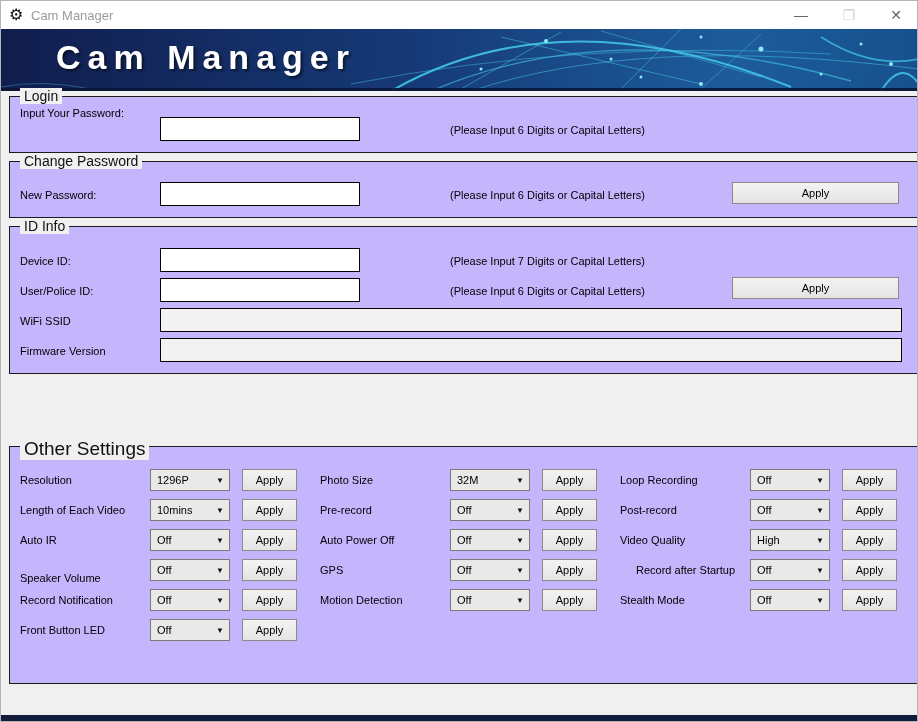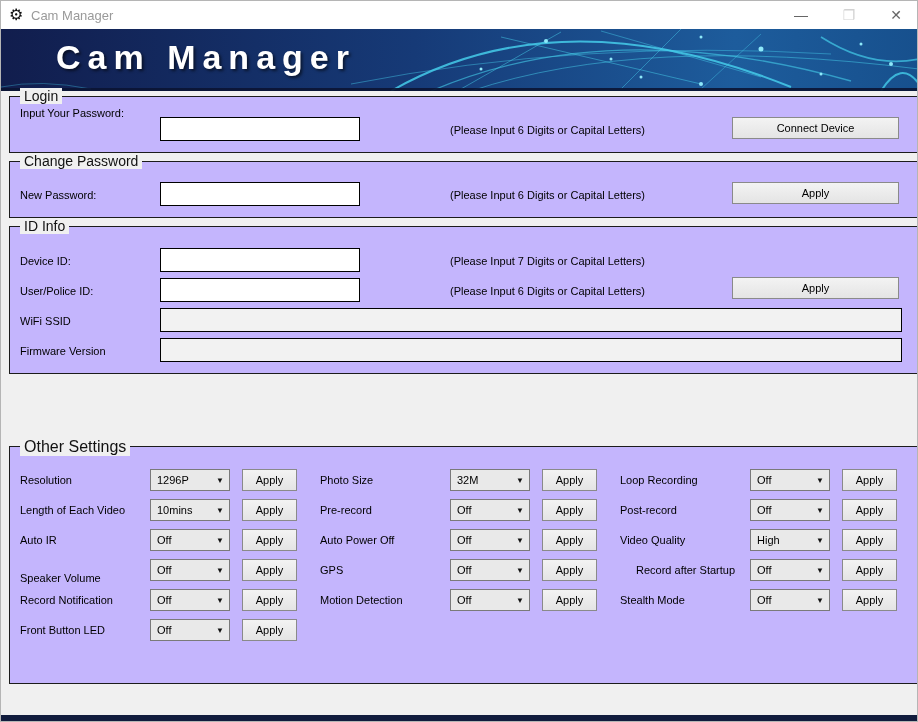--- a/index.html
+++ b/index.html
@@ -89,21 +89,20 @@
       <rect y="59" width="918" height="3" fill="#0b1433" opacity="0.9"></rect>
     </svg>
     <div class="big">Cam Manager</div>
   </div>
 
   <div class="group" style="top:95px;height:57px;">
     <span class="legend">Login</span>
     <span class="lbl" style="left:10px;top:10px;">Input Your Password:</span>
     <input class="txt" style="left: 150px; top: 20px; width: 190px;" value="">
     <span class="hint" style="left:440px;top:27px;">(Please Input 6 Digits or Capital Letters)</span>
-    <button class="btn" style="left:722px;top:20px;width:167px;">Connect Device</button>
   </div>
 
   <div class="group" style="top:160px;height:57px;padding-left:28px;">
     <span class="legend">Change Password</span>
     <span class="lbl" style="left:10px;top:27px;">New Password:</span>
     <input class="txt" style="left: 150px; top: 20px; width: 190px;" value="">
     <span class="hint" style="left:440px;top:27px;">(Please Input 6 Digits or Capital Letters)</span>
     <button class="btn" style="left:722px;top:20px;width:167px;">Apply</button>
   </div>
 
@@ -121,21 +120,21 @@
 
     <span class="lbl" style="left:10px;top:88px;">WiFi SSID</span>
     <input class="txt ro" style="left: 150px; top: 81px; width: 732px;" readonly="" value="">
 
     <span class="lbl" style="left:10px;top:118px;">Firmware Version</span>
     <input class="txt ro" style="left: 150px; top: 111px; width: 732px;" readonly="" value="">
   </div>
 
 
   <div class="group" style="top:445px;height:238px;">
-    <span class="legend" style="font-size:16px;">Other Settings</span>
+    <span class="legend" style="font-size:19px;">Other Settings</span>
 
     <span class="setting-label" style="left:10px;top:27px;">Resolution</span>
     <div class="dropdown" style="left:140px;top:22px;">
         <span class="dd-val">1296P</span>
         <span class="dd-arrow">▼</span>
       </div>
     <button class="apply-btn" style="left:232px;top:22px;">Apply</button>
 
     <span class="setting-label" style="left:310px;top:27px;">Photo Size</span>
     <div class="dropdown" style="left:440px;top:22px;">

